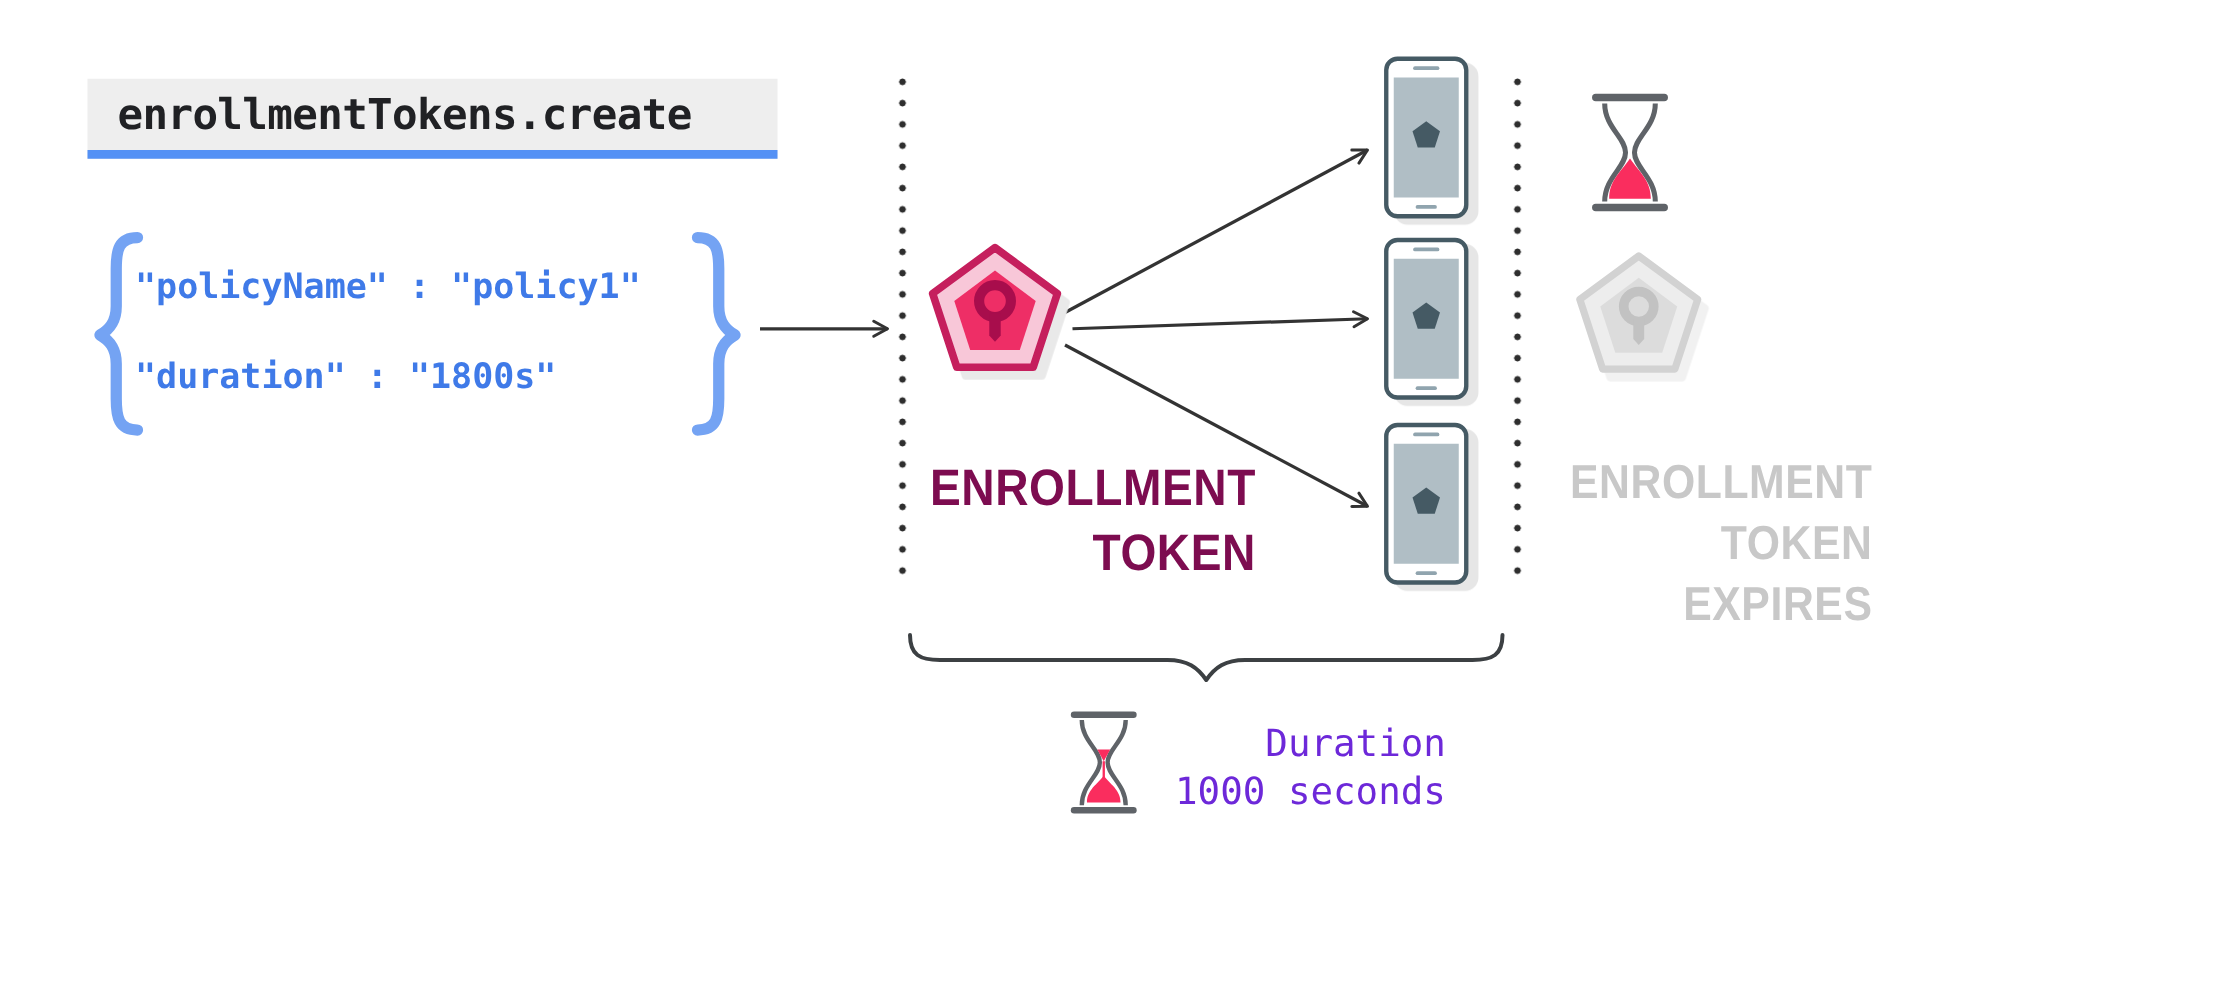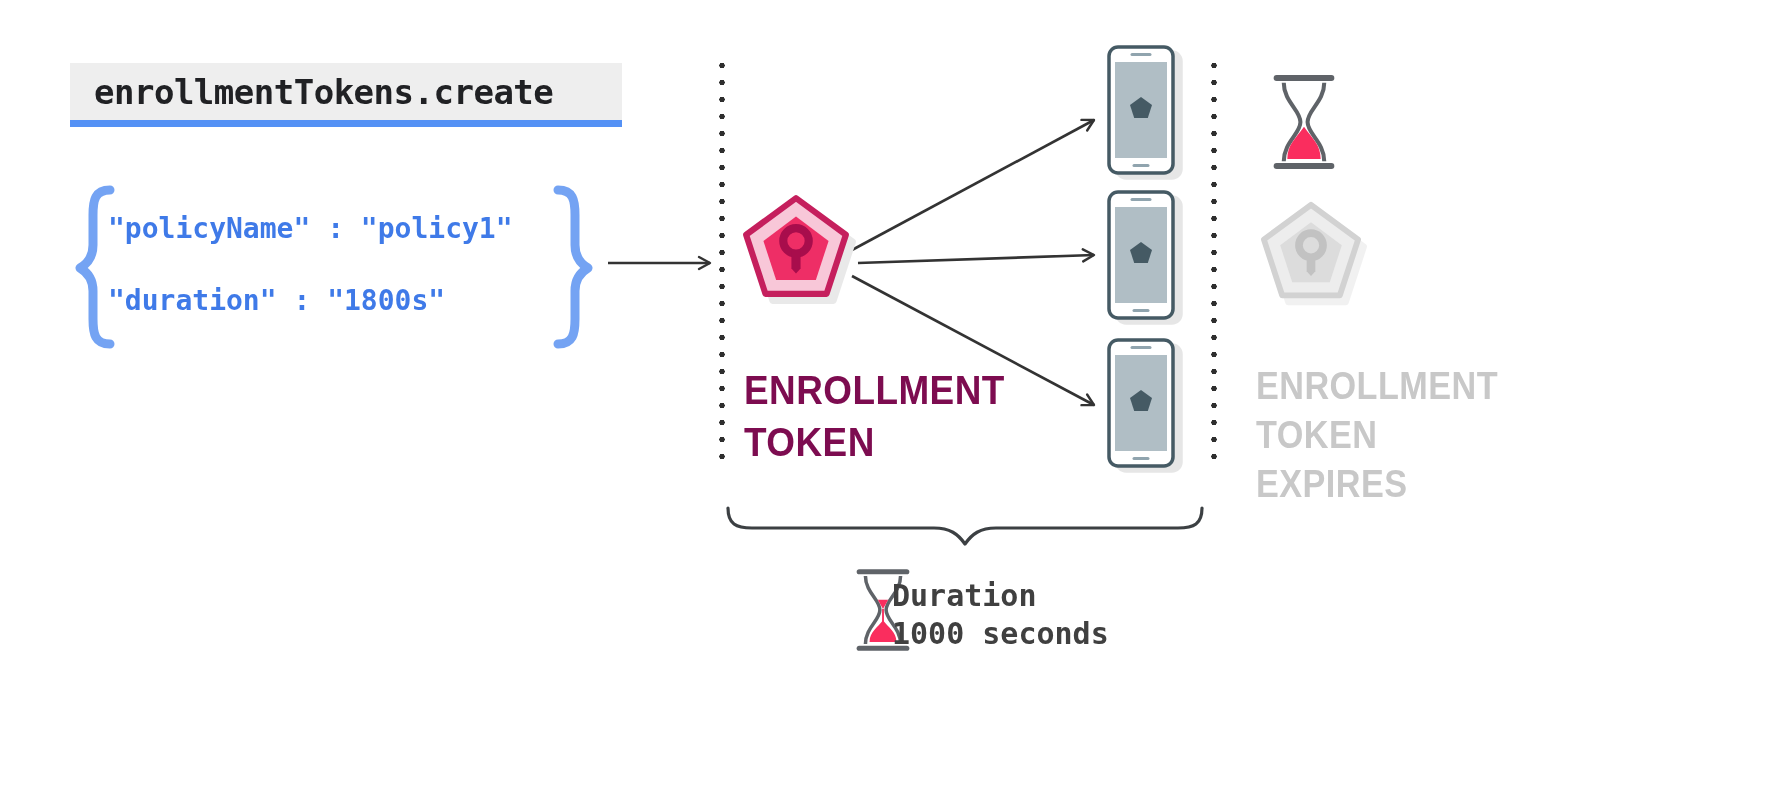--- a/index.html
+++ b/index.html
@@ -1,27 +1,27 @@
 <!DOCTYPE html>
 <html><head>
 <meta charset="utf-8">
 <style>
   html,body{margin:0;padding:0;background:#ffffff;}
-  .canvas{position:relative;width:1565px;height:795px;background:#ffffff;font-family:"Liberation Sans",sans-serif;overflow:hidden;}
+  .canvas{position:relative;width:1565px;height:795px;background:#ffffff;font-family:"Liberation Sans",sans-serif;overflow:hidden;text-align:right;}
   .abs{position:absolute;}
   .mono{font-family:"DejaVu Sans Mono","Liberation Mono",monospace;}
 
   .api-box{left:70px;top:63px;width:552px;height:64px;background:#eeeeee;border-bottom:7px solid #5491f5;box-sizing:border-box;display:flex;align-items:center;padding-left:24px;}
   .api-label{font-size:34px;font-weight:bold;color:#202124;letter-spacing:-0.5px;}
 
   .req-line{font-size:28px;font-weight:bold;color:#3f7ae8;white-space:pre;}
 
   .token-label{left:744px;top:364px;font-size:41px;font-weight:800;color:#7d0c50;line-height:52px;letter-spacing:0.5px;transform:scaleX(0.9);transform-origin:left top;}
   .expired-label{left:1256px;top:362px;font-size:38px;font-weight:800;color:#c8c8c8;line-height:49px;letter-spacing:0.5px;transform:scaleX(0.9);transform-origin:left top;}
-  .duration-label{left:892px;top:577px;font-size:30px;font-weight:bold;color:#404040;line-height:38px;}
+  .duration-label{left:940px;top:577px;font-size:30px;font-weight:normal;color:#6d28d9;line-height:38px;}
 
   .dotted{width:6px;height:413px;top:57px;background-image:radial-gradient(circle,#2e2e2e 2.5px,rgba(0,0,0,0) 2.9px);background-size:6px 17px;background-repeat:repeat-y;background-position:center top;}
 
   .shadow-token{filter:drop-shadow(7px 7px 0 #e9e9e9);}
   .shadow-phone{filter:drop-shadow(8px 5px 0 #e6e6e6);}
   .shadow-gray{filter:drop-shadow(6px 7px 0 #f1f1f1);}
 </style>
 </head>
 <body>
 

